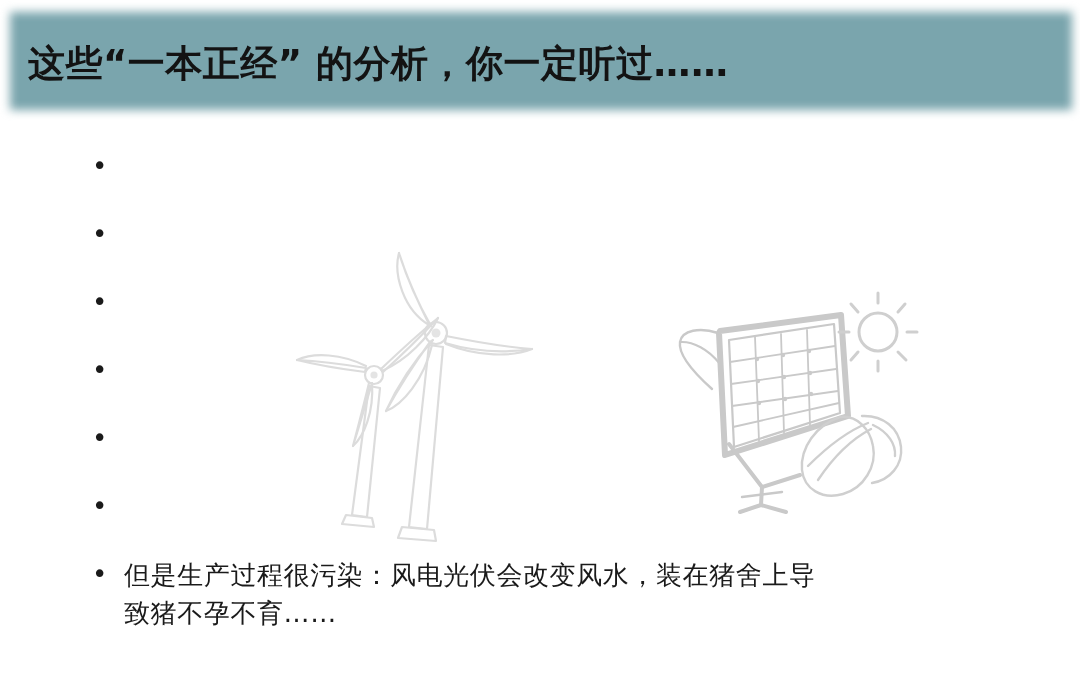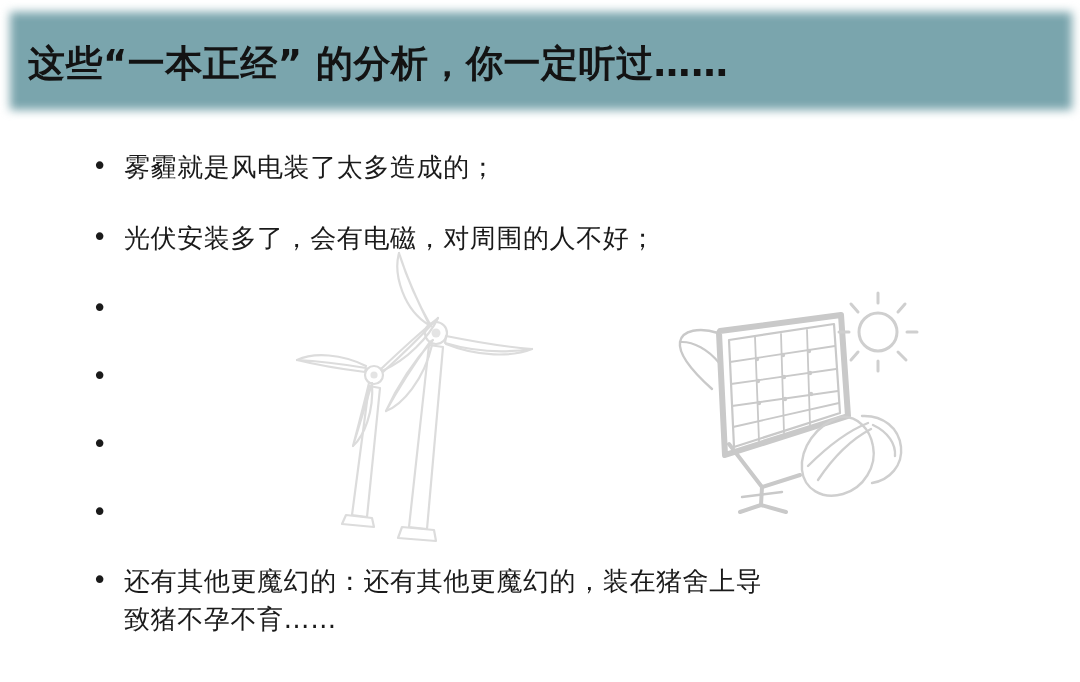--- a/index.html
+++ b/index.html
@@ -198,44 +198,42 @@
       <path d="M818 480 C830 462 848 441 871 429"></path>
       <path d="M862 416 C883 415 899 428 901 447 C903 465 890 480 872 483"></path>
       <path d="M873 425 C888 432 896 444 895 456"></path>
     </g>
   </svg>
 
   <div id="bullet-list">
 
     <div class="bullet-row">
       <span class="bullet-dot">•</span>
-      <span class="bullet-text">雾霾就是风电装了太多造成的；</span>
-    </div>
-
-    <div class="bullet-row">
-      <span class="bullet-dot">•</span>
-      <span class="bullet-text">光伏安装多了，会有电磁，对周围的人不好；</span>
+    </div>
+
+    <div class="bullet-row">
+      <span class="bullet-dot">•</span>
     </div>
 
     <div class="bullet-row">
       <span class="bullet-dot">•</span>
     </div>
 
     <div class="bullet-row">
       <span class="bullet-dot">•</span>
     </div>
 
     <div class="bullet-row">
       <span class="bullet-dot">•</span>
     </div>
 
     <div class="bullet-row">
       <span class="bullet-dot">•</span>
     </div>
 
     <div class="bullet-row last">
       <span class="bullet-dot">•</span>
-      <span class="bullet-text">还有其他更魔幻的：还有其他更魔幻的，装在猪舍上导
+      <span class="bullet-text">但是生产过程很污染：风电光伏会改变风水，装在猪舍上导
 致猪不孕不育……</span>
     </div>
 
   </div>
 </div>
 
 </body></html>

